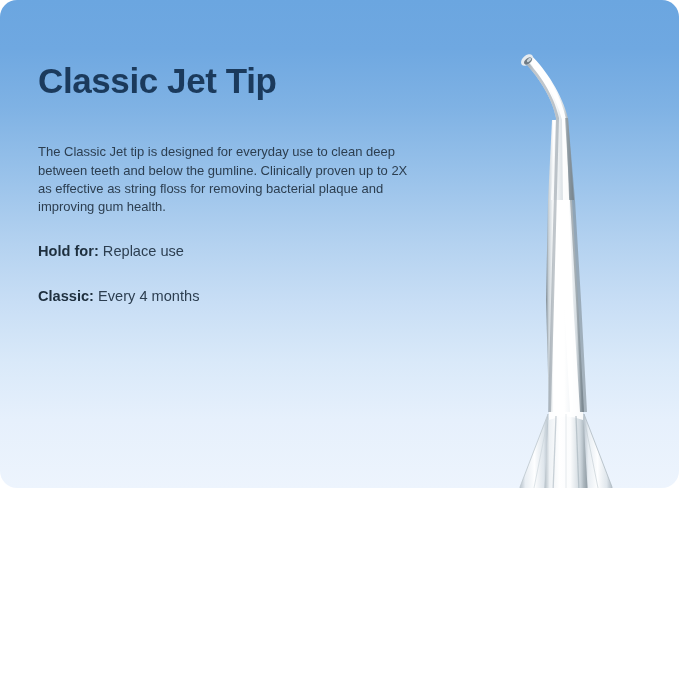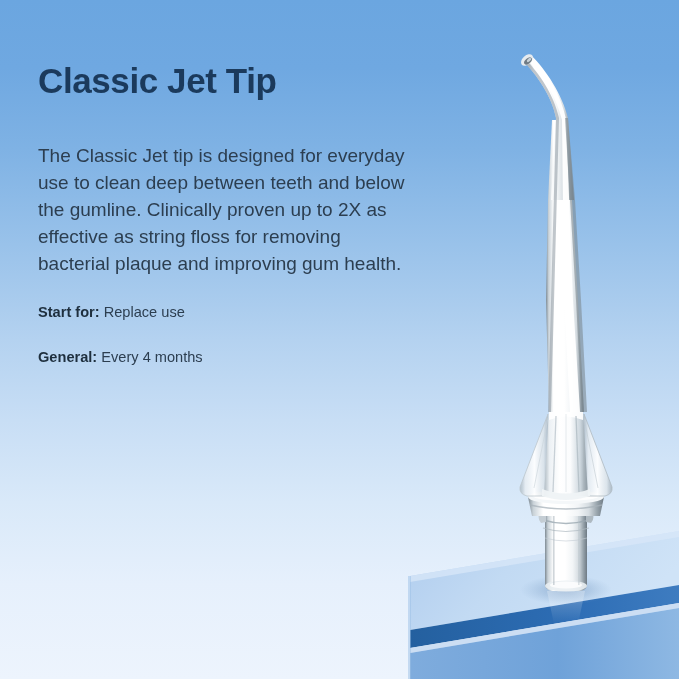--- a/index.html
+++ b/index.html
@@ -8,32 +8,33 @@
   }
   body {
     width: 679px;
     height: 679px;
     overflow: hidden;
     font-family: "Liberation Sans", sans-serif;
   }
   #stage {
     position: relative;
     width: 679px;
-    height: 679px;
+    height: 488px;
     overflow: hidden;
     background: linear-gradient(to bottom,
         #6BA6E0 0%,
         #6FA8E1 10%,
         #7FB2E4 22%,
         #99C2EA 36%,
         #B4D2F0 50%,
         #C8DEF5 62%,
         #D9E9F9 74%,
         #E6F0FC 86%,
         #EDF4FD 100%);
+    border-radius: 17px;
   }
 
   
   #scene {
     position: absolute;
     inset: 0;
     width: 679px;
     height: 679px;
   }
 
@@ -46,21 +47,21 @@
   }
   .headline {
     font-size: 35px;
     font-weight: bold;
     color: #1B3A5C;
     letter-spacing: -0.4px;
     line-height: 1.06;
     margin: 0 0 44px 0;
   }
   .para {
-    font-size: 19px;
+    font-size: 13px;
     line-height: 1.42;
     color: #2C3E50;
     margin: 0;
   }
   .spec {
     font-size: 14.6px;
     line-height: 1.42;
     color: #2C3E50;
     margin: 24px 0 0 0;
   }
@@ -221,24 +222,24 @@
     </g>
   </svg>
 
   <div id="copy">
 
     <h1 class="headline">Classic Jet Tip</h1>
 
     <p class="para">The Classic Jet tip is designed for everyday use to clean deep between teeth and below the gumline. Clinically proven up to 2X as effective as string floss for removing bacterial plaque and improving gum health.</p>
 
     <p class="spec">
-      <span class="lbl">Start for:</span>
+      <span class="lbl">Hold for:</span>
       <span>Replace use</span>
     </p>
 
     <p class="spec">
-      <span class="lbl">General:</span>
+      <span class="lbl">Classic:</span>
       <span>Every 4 months</span>
     </p>
 
   </div>
 
 </div>
 
 </body></html>

